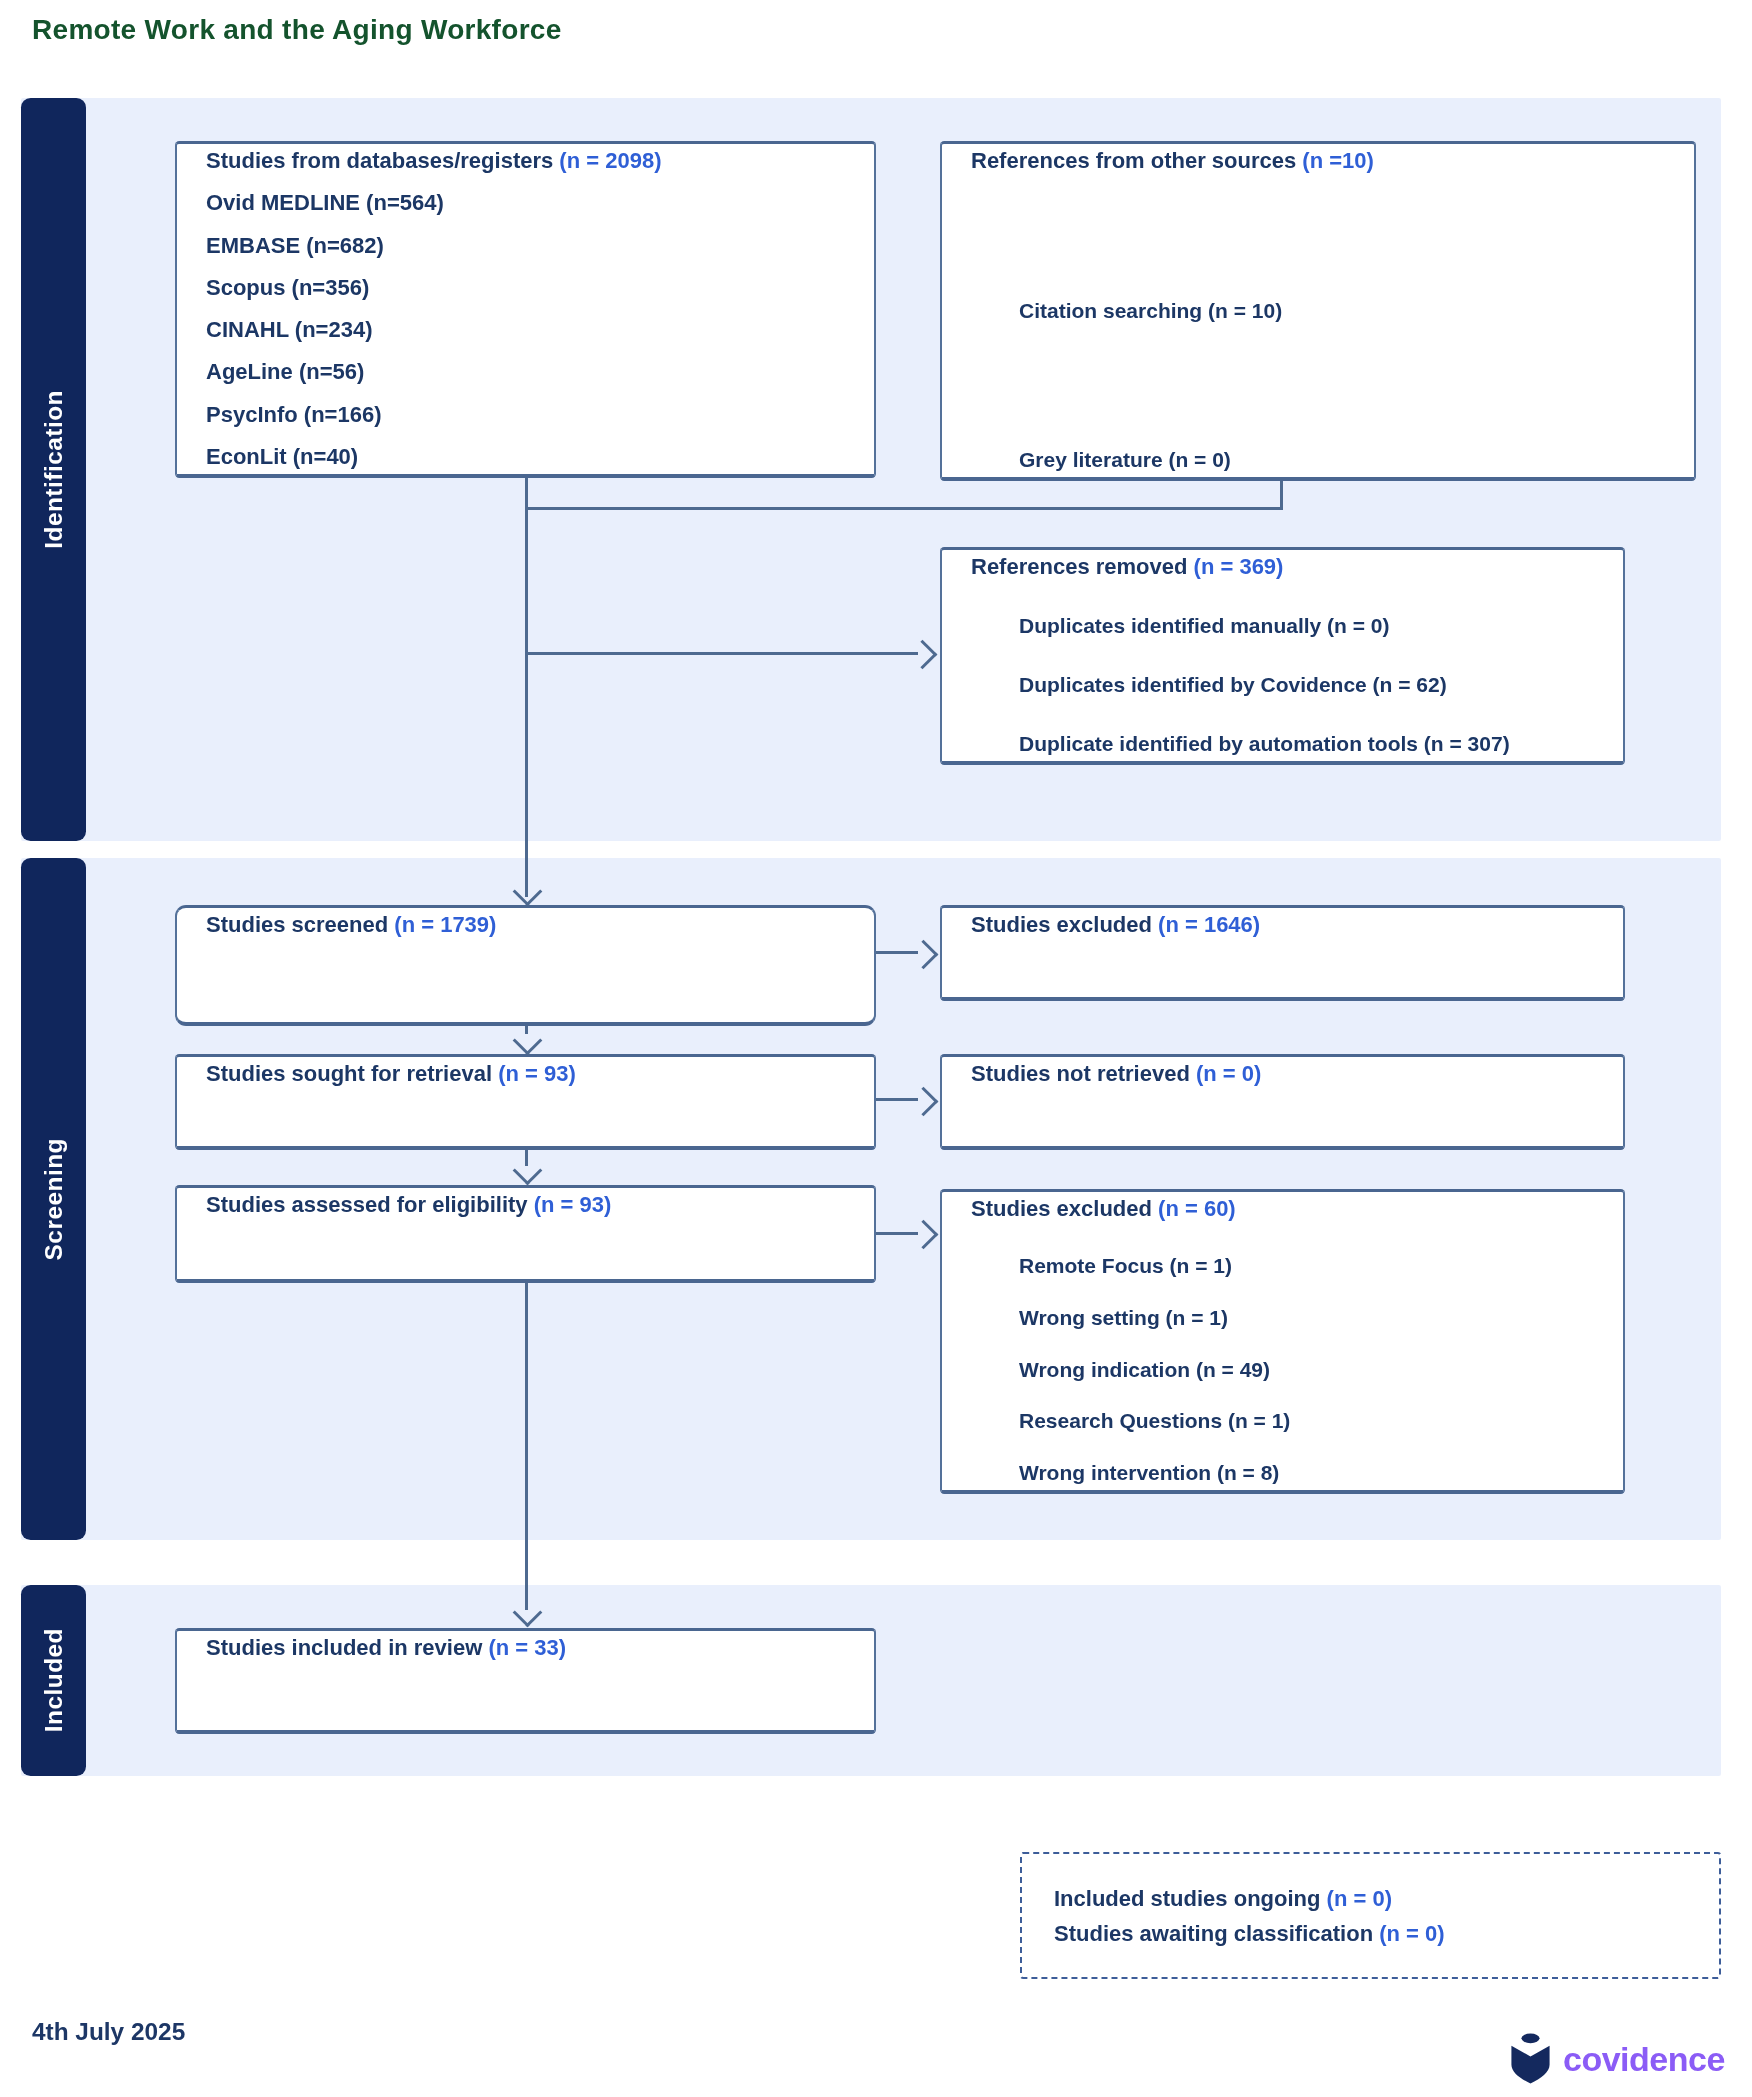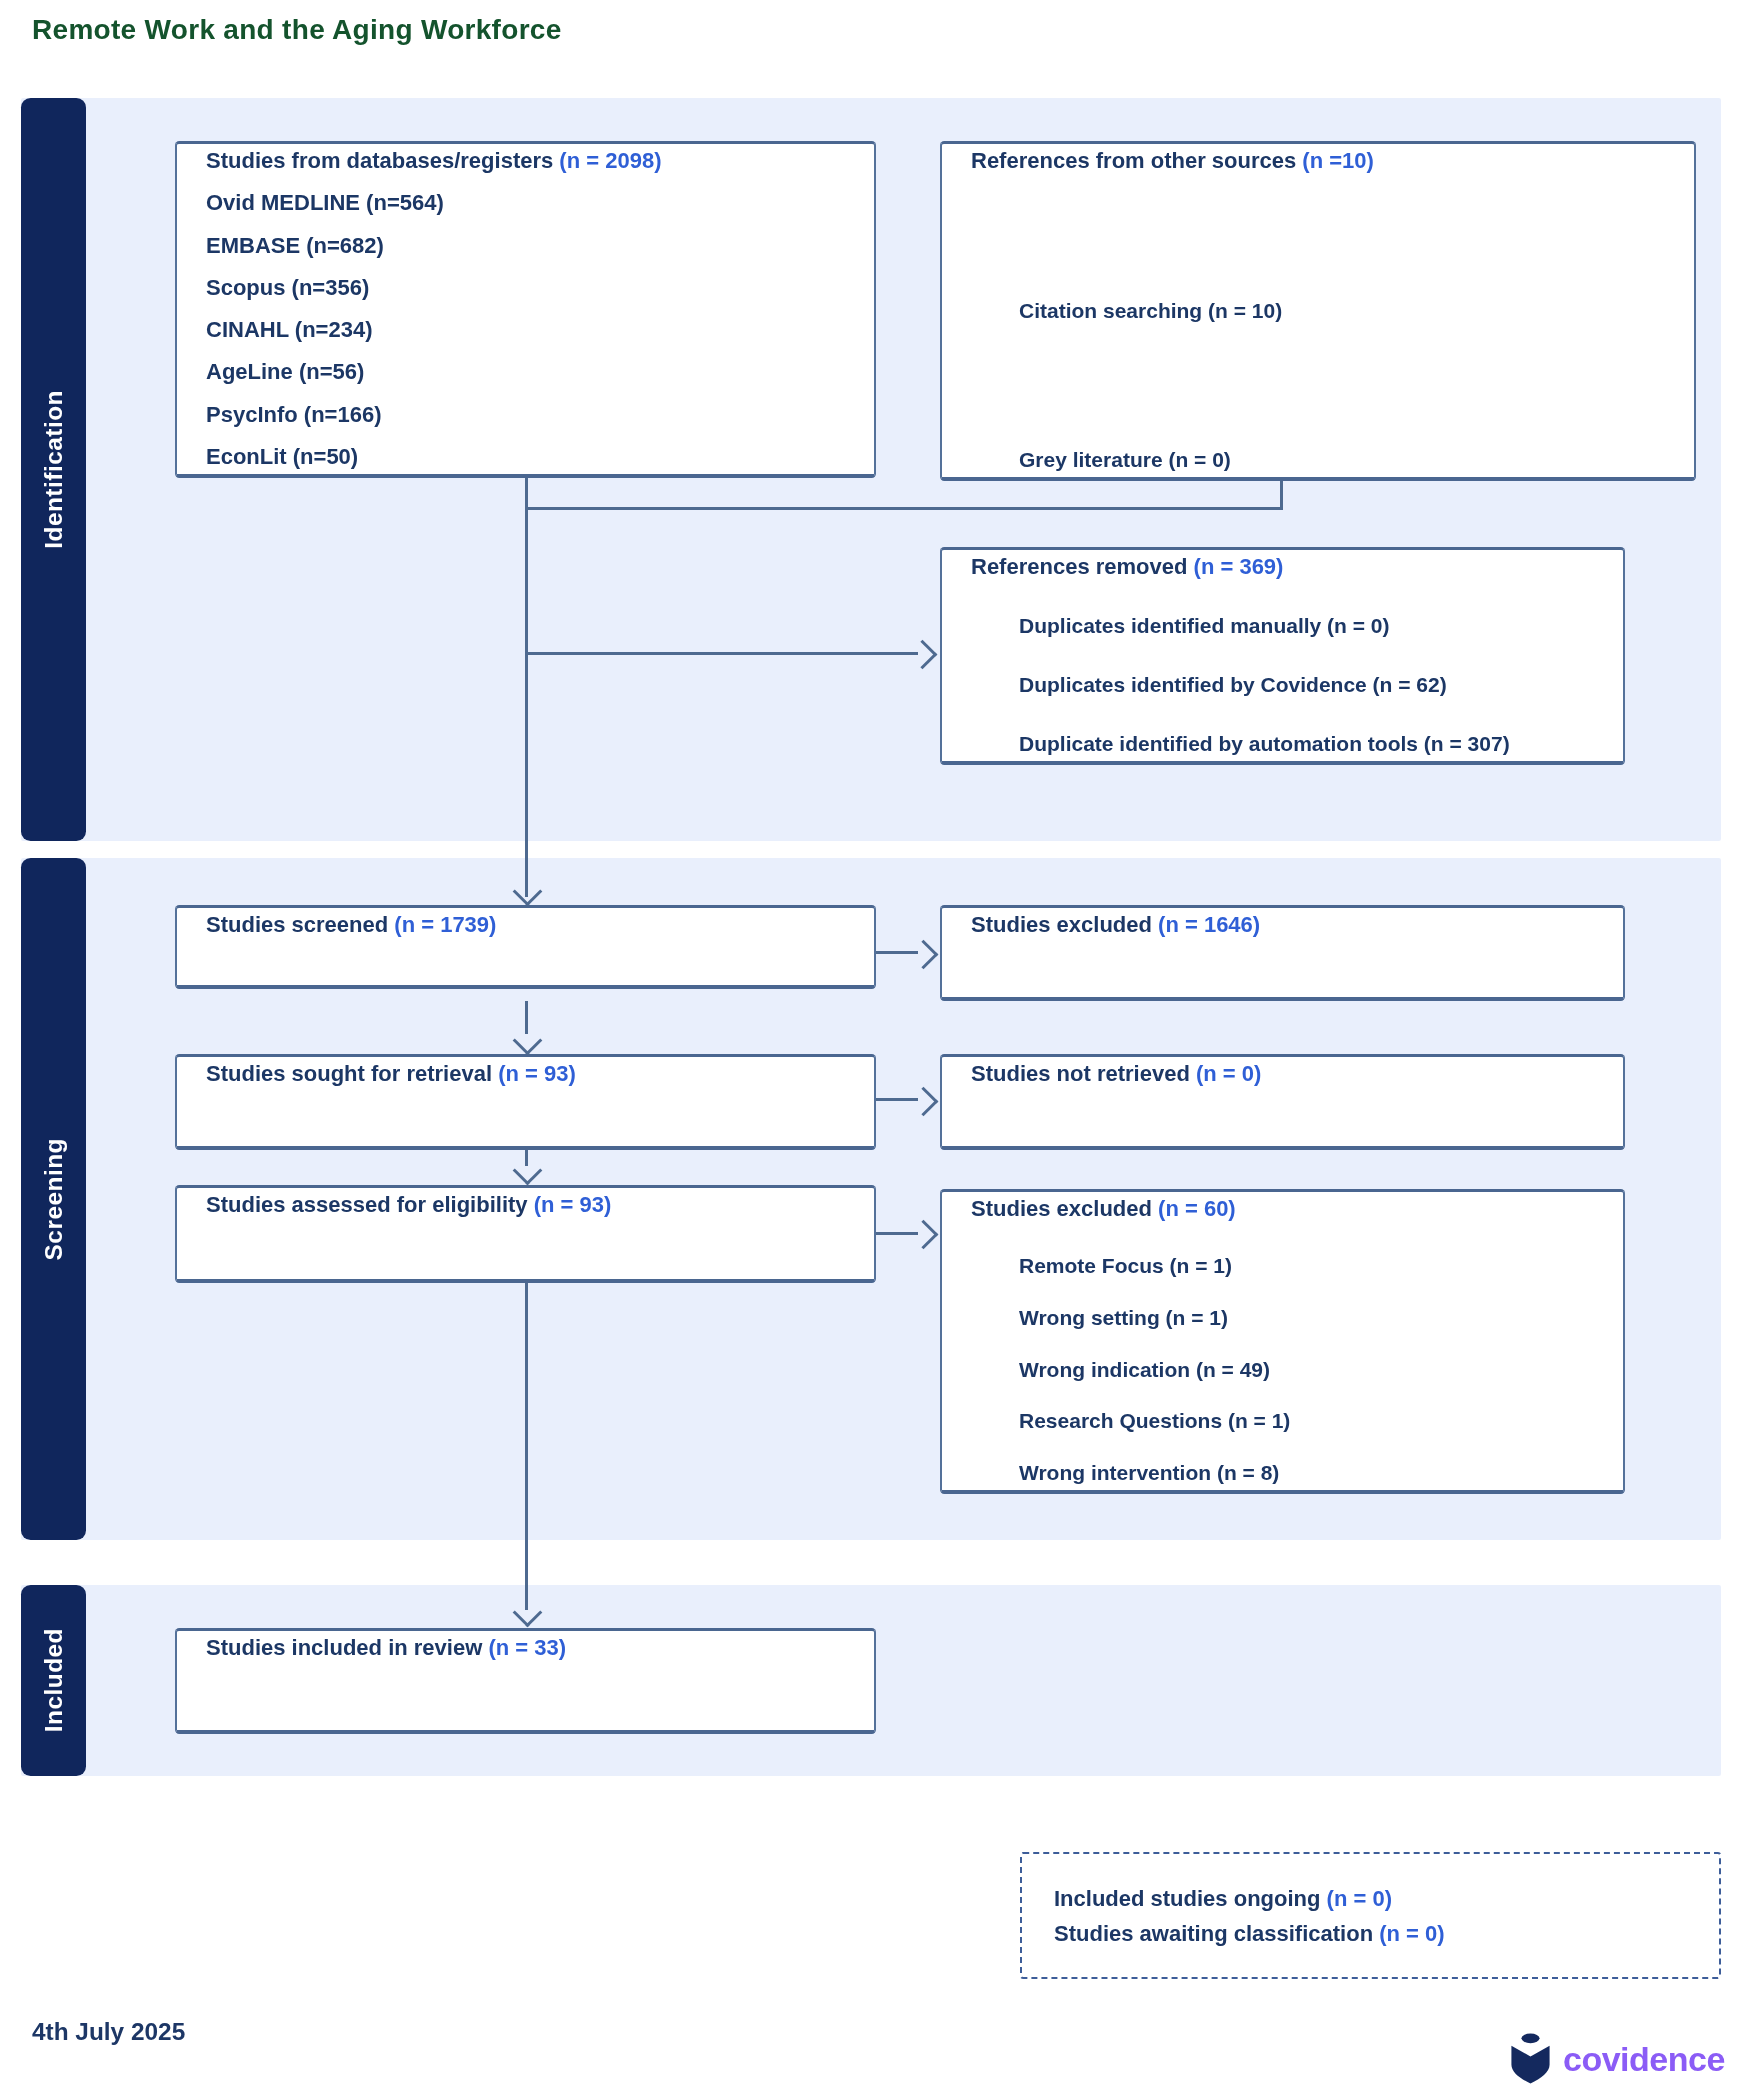--- a/index.html
+++ b/index.html
@@ -109,37 +109,37 @@
 <div class="abs ar-d" style="left:517px;top:1602px;"></div>
 
 <div class="abs fbox pad" style="left:175px;top:141px;width:701px;height:337px;">
   <div class="line"><span>Studies from databases/registers </span><span class="n">(n = 2098)</span></div>
   <div class="line">Ovid MEDLINE (n=564)</div>
   <div class="line">EMBASE (n=682)</div>
   <div class="line">Scopus (n=356)</div>
   <div class="line">CINAHL (n=234)</div>
   <div class="line">AgeLine (n=56)</div>
   <div class="line">PsycInfo (n=166)</div>
-  <div class="line">EconLit (n=50)</div>
+  <div class="line">EconLit (n=40)</div>
 </div>
 
 <div class="abs fbox pad" style="left:940px;top:141px;width:756px;height:340px;">
   <div class="line"><span>References from other sources </span><span class="n">(n =10)</span></div>
   <div class="line indent">Citation searching (n = 10)</div>
   <div class="line indent">Grey literature (n = 0)</div>
 </div>
 
 <div class="abs fbox pad" style="left:940px;top:547px;width:685px;height:218px;">
   <div class="line"><span>References removed </span><span class="n">(n = 369)</span></div>
   <div class="line indent">Duplicates identified manually (n = 0)</div>
   <div class="line indent">Duplicates identified by Covidence (n = 62)</div>
   <div class="line indent">Duplicate identified by automation tools (n = 307)</div>
 </div>
 
-<div class="abs fbox pad" style="left:175px;top:905px;width:701px;height:84px;">
+<div class="abs fbox pad" style="left:175px;top:905px;width:701px;height:121px;border-radius:11px;">
   <div class="line"><span>Studies screened </span><span class="n">(n = 1739)</span></div>
 </div>
 <div class="abs fbox pad" style="left:940px;top:905px;width:685px;height:96px;">
   <div class="line"><span>Studies excluded </span><span class="n">(n = 1646)</span></div>
 </div>
 
 <div class="abs fbox pad" style="left:175px;top:1054px;width:701px;height:96px;">
   <div class="line"><span>Studies sought for retrieval </span><span class="n">(n = 93)</span></div>
 </div>
 <div class="abs fbox pad" style="left:940px;top:1054px;width:685px;height:96px;">

